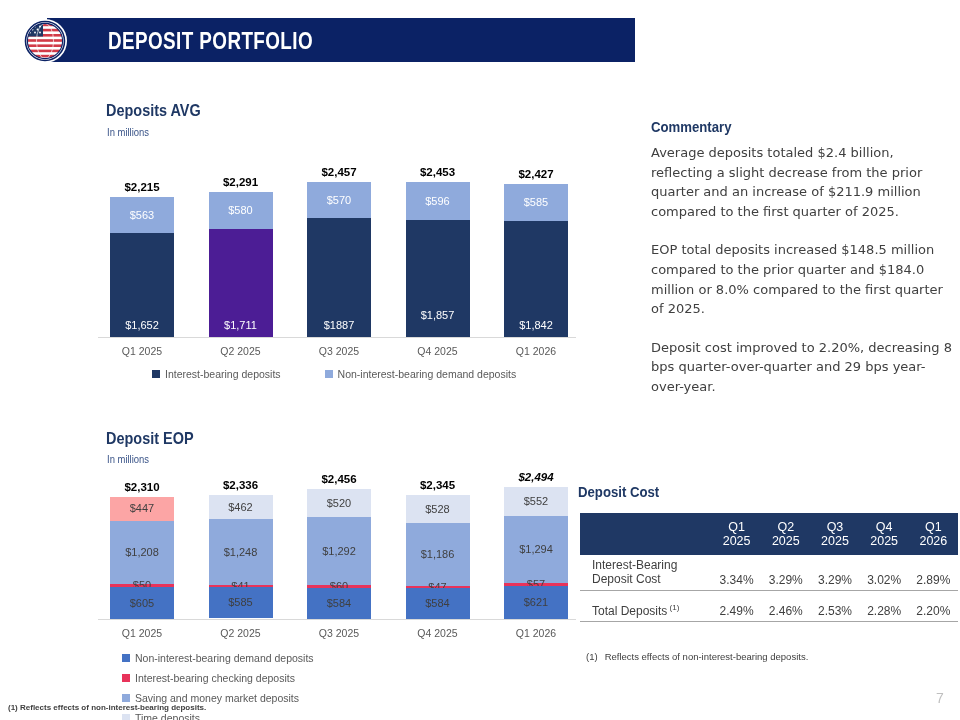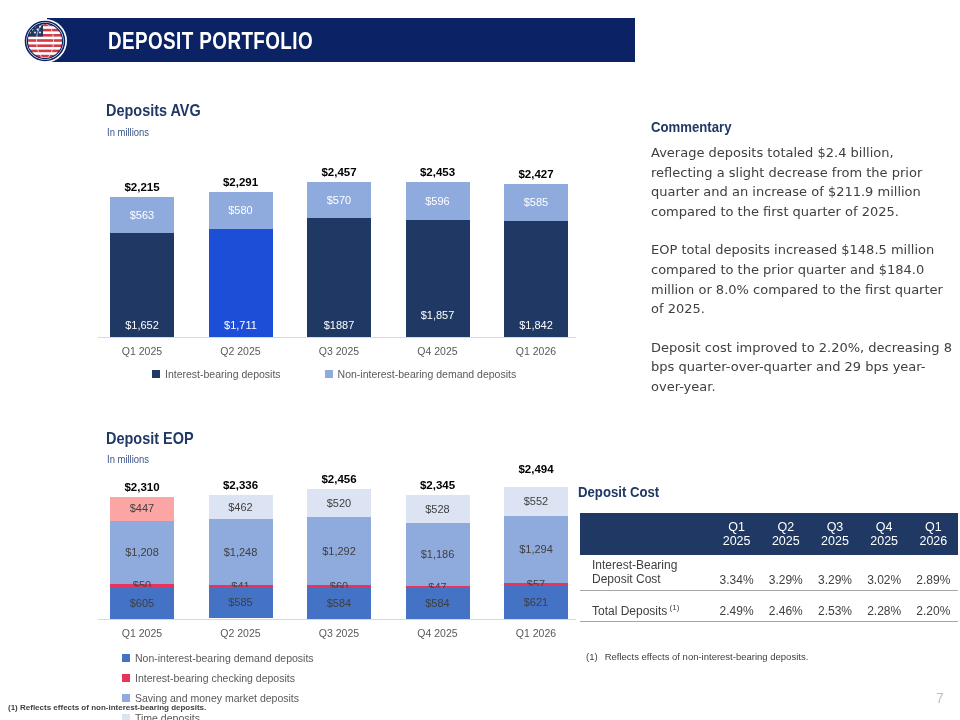--- a/index.html
+++ b/index.html
@@ -280,21 +280,21 @@
         </div>
       </div>
       <div class="total" style="bottom: 144px;">$2,215</div>
       <div class="catlabel" style="bottom: -20px;">Q1 2025</div>
     </div>
     <div class="col" style="left: 104.5px; width: 64px; height: 177px;">
       <div class="bar" style="height: 145px;">
         <div class="seg" style="height: 37px; background: rgb(143, 170, 220); color: rgb(255, 255, 255);">
           <span>$580</span>
         </div>
-        <div class="seg" style="height: 108px; background: #1d4ed8; color: rgb(255, 255, 255); align-items: flex-end; padding-bottom: 6px; box-sizing: border-box;">
+        <div class="seg" style="height: 108px; background: #4c1d95; color: rgb(255, 255, 255); align-items: flex-end; padding-bottom: 6px; box-sizing: border-box;">
           <span>$1,711</span>
         </div>
       </div>
       <div class="total" style="bottom: 149px;">$2,291</div>
       <div class="catlabel" style="bottom: -20px;">Q2 2025</div>
     </div>
     <div class="col" style="left: 203px; width: 64px; height: 177px;">
       <div class="bar" style="height: 155px;">
         <div class="seg" style="height: 36px; background: rgb(143, 170, 220); color: rgb(255, 255, 255);">
           <span>$570</span>
@@ -427,21 +427,21 @@
         <div class="seg" style="height: 68px; background: rgb(143, 170, 220); color: rgb(63, 63, 63);">
           <span>$1,294</span>
         </div>
         <div class="seg" style="height: 3px; background: rgb(232, 51, 90); color: rgb(63, 63, 63);">
           <span>$57</span>
         </div>
         <div class="seg" style="height: 33px; background: rgb(68, 114, 196); color: rgb(63, 63, 63);">
           <span>$621</span>
         </div>
       </div>
-      <div class="total" style="bottom: 144px;">$2,494</div>
+      <div class="total" style="bottom: 136px; font-style: italic;">$2,494</div>
       <div class="catlabel" style="bottom: -20px;">Q1 2026</div>
     </div>
   </div>
 <div class="axis-line" style="left:98px; top:619px; width:478px;"></div>
 <div class="legend" id="legend-eop" style="left:122px; top:652px; width:420px; gap:8px 10px;">
     <div class="legend-item" style="width: 218px;">
       <span class="swatch" style="background: rgb(68, 114, 196);"></span>
       <span>Non-interest-bearing demand deposits</span>
     </div>
     <div class="legend-item" style="width: 200px;">

